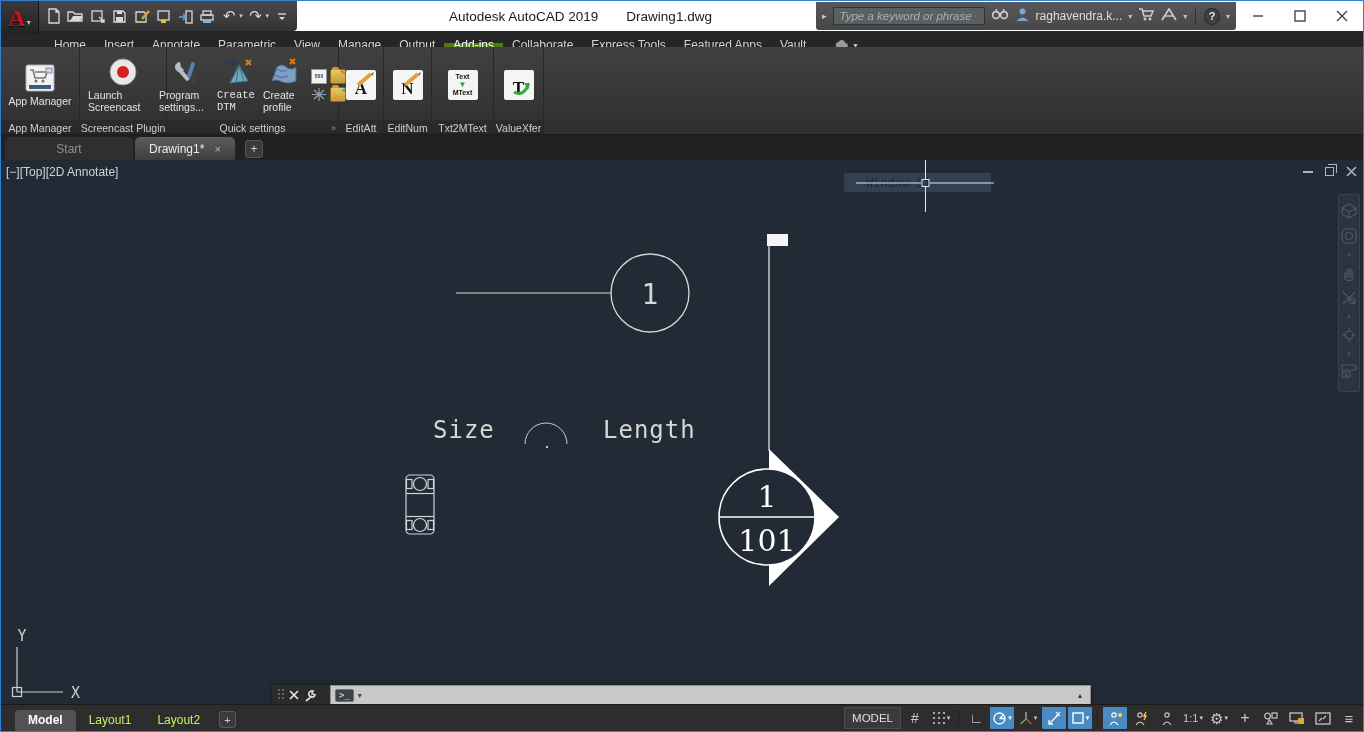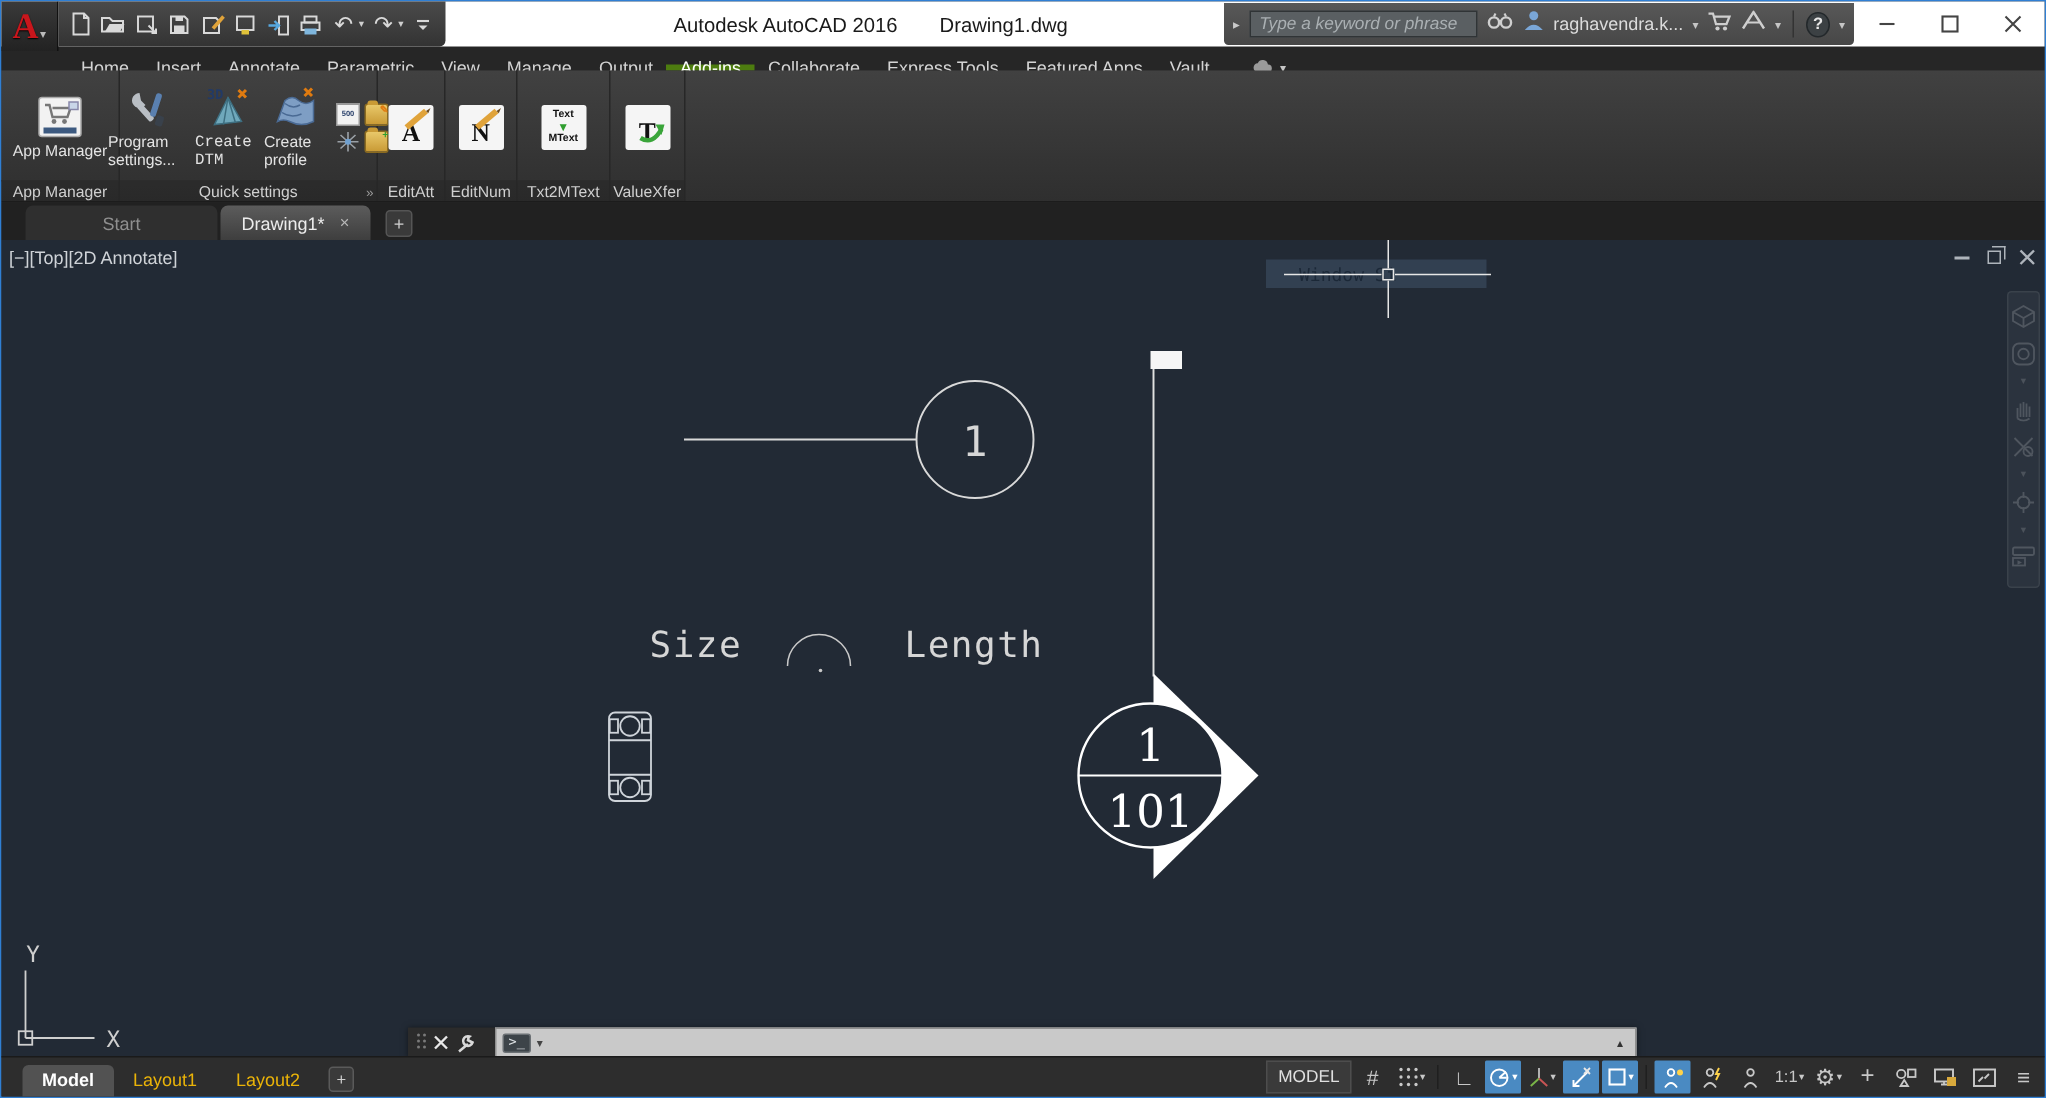--- a/index.html
+++ b/index.html
@@ -76,21 +76,21 @@
   .doc500 { background:#f2f2f2; border:1px solid #999; font-size:5px; color:#223a66;
     font-weight:bold; display:flex; align-items:center; justify-content:center; }
   .folder { background:linear-gradient(#e8c86a,#c99a35); border:1px solid #8a6a20;
     border-radius:2px; }
   .folder::before { content:""; position:absolute; top:-3px; left:1px; width:7px;
     height:3px; background:#c99a35; border-radius:2px 2px 0 0; }
   .mini-mark { position:absolute; right:-1px; top:-1px; font-size:7px; color:#2f9e2f; font-weight:bold;}
 
   
   .filetabs { height:25px; background:#212121; display:flex; align-items:flex-end;
-    padding-left:16px; gap:2px; flex:none; }
+    padding-left:4px; gap:2px; flex:none; }
   .ftab { height:23px; border-radius:5px 5px 0 0; display:flex; align-items:center;
     font-size:12px; padding:0 14px; }
   .ftab.start { width:128px; background:#2f2f2f; color:#8f8f8f; justify-content:center; }
   .ftab.active { width:100px; background:linear-gradient(#5c5c5c,#3e3e3e);
     color:#ececec; justify-content:space-between; }
   .ftab-close { color:#b9b9b9; font-size:11px; margin-left:10px; }
   .ftab-plus { width:18px; height:18px; margin:0 0 2px 8px; border-radius:3px;
     background:#3a3a3a; border:1px solid #555; color:#cfcfcf; display:flex;
     align-items:center; justify-content:center; font-size:12px; }
 
@@ -124,21 +124,21 @@
   .cmd-input { flex:1; border:none; background:transparent; font-style:italic;
     color:#5a5a5a; font-size:12.5px; font-family:"DejaVu Sans Mono", monospace;
     letter-spacing:1px; outline:none; }
   .cmd-input::placeholder { color:#5a5a5a; font-style:italic; }
   .cmd-up { position:absolute; right:8px; color:#333; font-size:8px; }
 
   
   .bottombar { height:27px; background:#2d2d2d; border-top:1px solid #1a1a1a;
     display:flex; align-items:center; flex:none; padding:0 2px 0 14px; }
   .ltab { height:21px; display:flex; align-items:center; padding:0 13px;
-    font-size:12px; color:#eab308; border-radius:4px 4px 0 0; margin-top:4px; }
+    font-size:12px; color:#bef264; border-radius:4px 4px 0 0; margin-top:4px; }
   .ltab.active { background:#525252; color:#fff; font-weight:bold; }
   .ltab-plus { width:17px; height:17px; border-radius:3px; background:#3a3a3a;
     border:1px solid #5a5a5a; color:#cfcfcf; display:flex; align-items:center;
     justify-content:center; font-size:11px; margin:3px 0 0 6px; }
   .statuscluster { margin-left:auto; display:flex; align-items:center; gap:2px; }
   .sbtn { min-width:24px; height:22px; display:flex; align-items:center;
     justify-content:center; color:#c8c8c8; border-radius:1px; gap:1px; }
   .sbtn.on { background:#4a8ac2; color:#fff; }
   .sbtn .scaret { font-size:7px; color:#c8c8c8; }
   .sbtn-model { background:#3a3a3a; border:1px solid #4d4d4d; color:#e0e0e0;
@@ -216,21 +216,21 @@
       <span class="qat-btn" style="font-size:15px;">↷</span>
       <span class="qat-caret">▾</span>
       <span class="qat-btn">
         <svg width="12" height="12">
             <path d="M2 4 h8" stroke="#d9d9d9" stroke-width="1.4"></path>
             <path d="M3 7 l3 3 3 -3 z" fill="#d9d9d9"></path>
           </svg>
         </span>
     </div>
     <div class="title">
-      <span>Autodesk AutoCAD 2016</span>
+      <span>Autodesk AutoCAD 2019</span>
       <span>Drawing1.dwg</span>
     </div>
     <div class="infocenter">
       <span class="ic-toggle">▸</span>
       <input class="ic-search" placeholder="Type a keyword or phrase" style="">
       <span>
         <svg width="18" height="14">
             <circle cx="5" cy="8" r="3.4" fill="none" stroke="#cfcfcf" stroke-width="1.6"></circle>
             <circle cx="13" cy="8" r="3.4" fill="none" stroke="#cfcfcf" stroke-width="1.6"></circle>
             <path d="M8 7 h2 M5 4 l1 -2 M13 4 l-1 -2" stroke="#cfcfcf" stroke-width="1.4" fill="none"></path>
@@ -313,20 +313,36 @@
               </svg>
             </span>
           <span>App Manager</span>
         </div>
       </div>
       <div class="panel-caption">
         <span>App Manager</span>
       </div>
     </div>
 
+    <div class="panel" style="width:87px;">
+      <div class="panel-content">
+        <div class="bigbtn">
+          <span class="iconbox">
+            <svg width="30" height="30">
+                <circle cx="15" cy="15" r="13" fill="#e9e9e9" stroke="#9a9a9a"></circle>
+                <circle cx="15" cy="15" r="6" fill="#d42020"></circle>
+              </svg>
+            </span>
+          <span style="width:70px;">Launch Screencast</span>
+        </div>
+      </div>
+      <div class="panel-caption">
+        <span>Screencast Plugin</span>
+      </div>
+    </div>
 
     <div class="panel" style="width:172px;">
       <div class="panel-content">
         <div class="bigbtn">
           <span class="iconbox">
             <svg width="28" height="28">
                 <path d="M8 4 a5 5 0 1 0 4 8 l-3 -3 z" fill="#b9bec4"></path>
                 <rect x="10" y="10" width="4" height="14" rx="1.5" transform="rotate(-42 12 17)" fill="#b9bec4"></rect>
                 <rect x="17" y="4" width="4" height="16" rx="1.5" transform="rotate(18 19 12)" fill="#5a80b0"></rect>
                 <rect x="19" y="19" width="5" height="7" rx="1.5" transform="rotate(18 21 22)" fill="#39414b"></rect>

